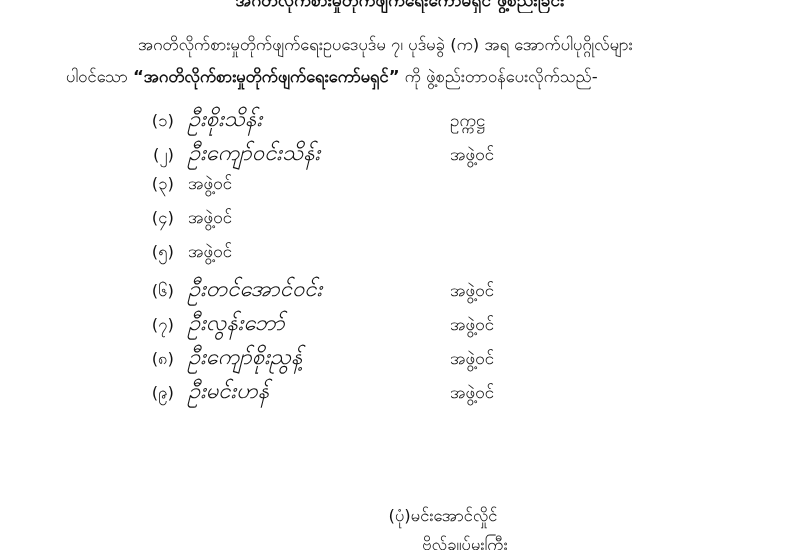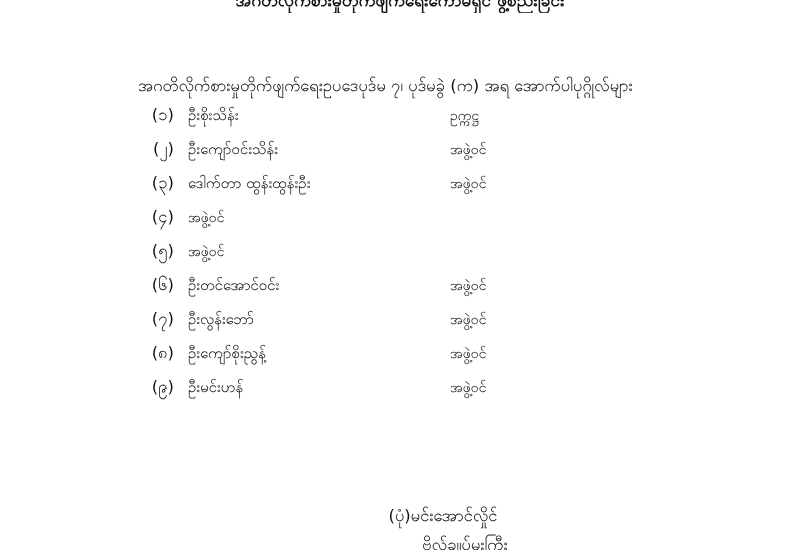--- a/index.html
+++ b/index.html
@@ -35,21 +35,20 @@
     overflow: hidden;
     height: 26px;
     line-height: 26px;
   }
   .para {
     position: absolute;
     left: 66px;
     width: 672px;
     font-size: 16.5px;
     line-height: 30px;
-    margin-top: 41px;
   }
   .para-1 {
     top: 30px;
     text-indent: 72px;
   }
   .para-2 {
     top: 62px;
   }
   .para-2 .strong {
     font-weight: bold;
@@ -67,25 +66,26 @@
   }
   .num {
     width: 188px;
     text-align: right;
     padding-right: 14px;
     font-size: 16.5px;
     box-sizing: border-box;
   }
   .name {
     width: 262px;
-    font-size: 15px;
+    font-size: 22px;
     box-sizing: border-box;
+    font-style: italic;
   }
   .role {
-    font-size: 14px;
+    font-size: 17px;
     font-family: Liberation Mono, monospace;
   }
   .signature-name {
     position: absolute;
     top: 505px;
     left: 0;
     width: 800px;
     text-align: center;
     padding-left: 86px;
     box-sizing: border-box;
@@ -106,35 +106,37 @@
 </style>
 </head>
 <body>
 
 <div class="page">
 
   <div class="heading-clipped">အဂတိလိုက်စားမှုတိုက်ဖျက်ရေးကော်မရှင် ဖွဲ့စည်းခြင်း</div>
 
   <div class="para para-1">အဂတိလိုက်စားမှုတိုက်ဖျက်ရေးဥပဒေပုဒ်မ ၇၊ ပုဒ်မခွဲ (က) အရ အောက်ပါပုဂ္ဂိုလ်များ</div>
 
+  <div class="para para-2">
+    <span>ပါဝင်သော </span><span class="strong">“အဂတိလိုက်စားမှုတိုက်ဖျက်ရေးကော်မရှင်”</span><span> ကို ဖွဲ့စည်းတာဝန်ပေးလိုက်သည်-</span>
+  </div>
 
   <div class="list" id="member-list">
       <div class="list-row">
         <div class="num">(၁)</div>
         <div class="name">ဦးစိုးသိန်း</div>
         <div class="role">ဥက္ကဋ္ဌ</div>
       </div>
       <div class="list-row">
         <div class="num">(၂)</div>
         <div class="name">ဦးကျော်ဝင်းသိန်း</div>
         <div class="role">အဖွဲ့ဝင်</div>
       </div>
       <div class="list-row">
         <div class="num">(၃)</div>
-        <div class="name">ဒေါက်တာ ထွန်းထွန်းဦး</div>
         <div class="role">အဖွဲ့ဝင်</div>
       </div>
       <div class="list-row">
         <div class="num">(၄)</div>
         <div class="role">အဖွဲ့ဝင်</div>
       </div>
       <div class="list-row">
         <div class="num">(၅)</div>
         <div class="role">အဖွဲ့ဝင်</div>
       </div>

